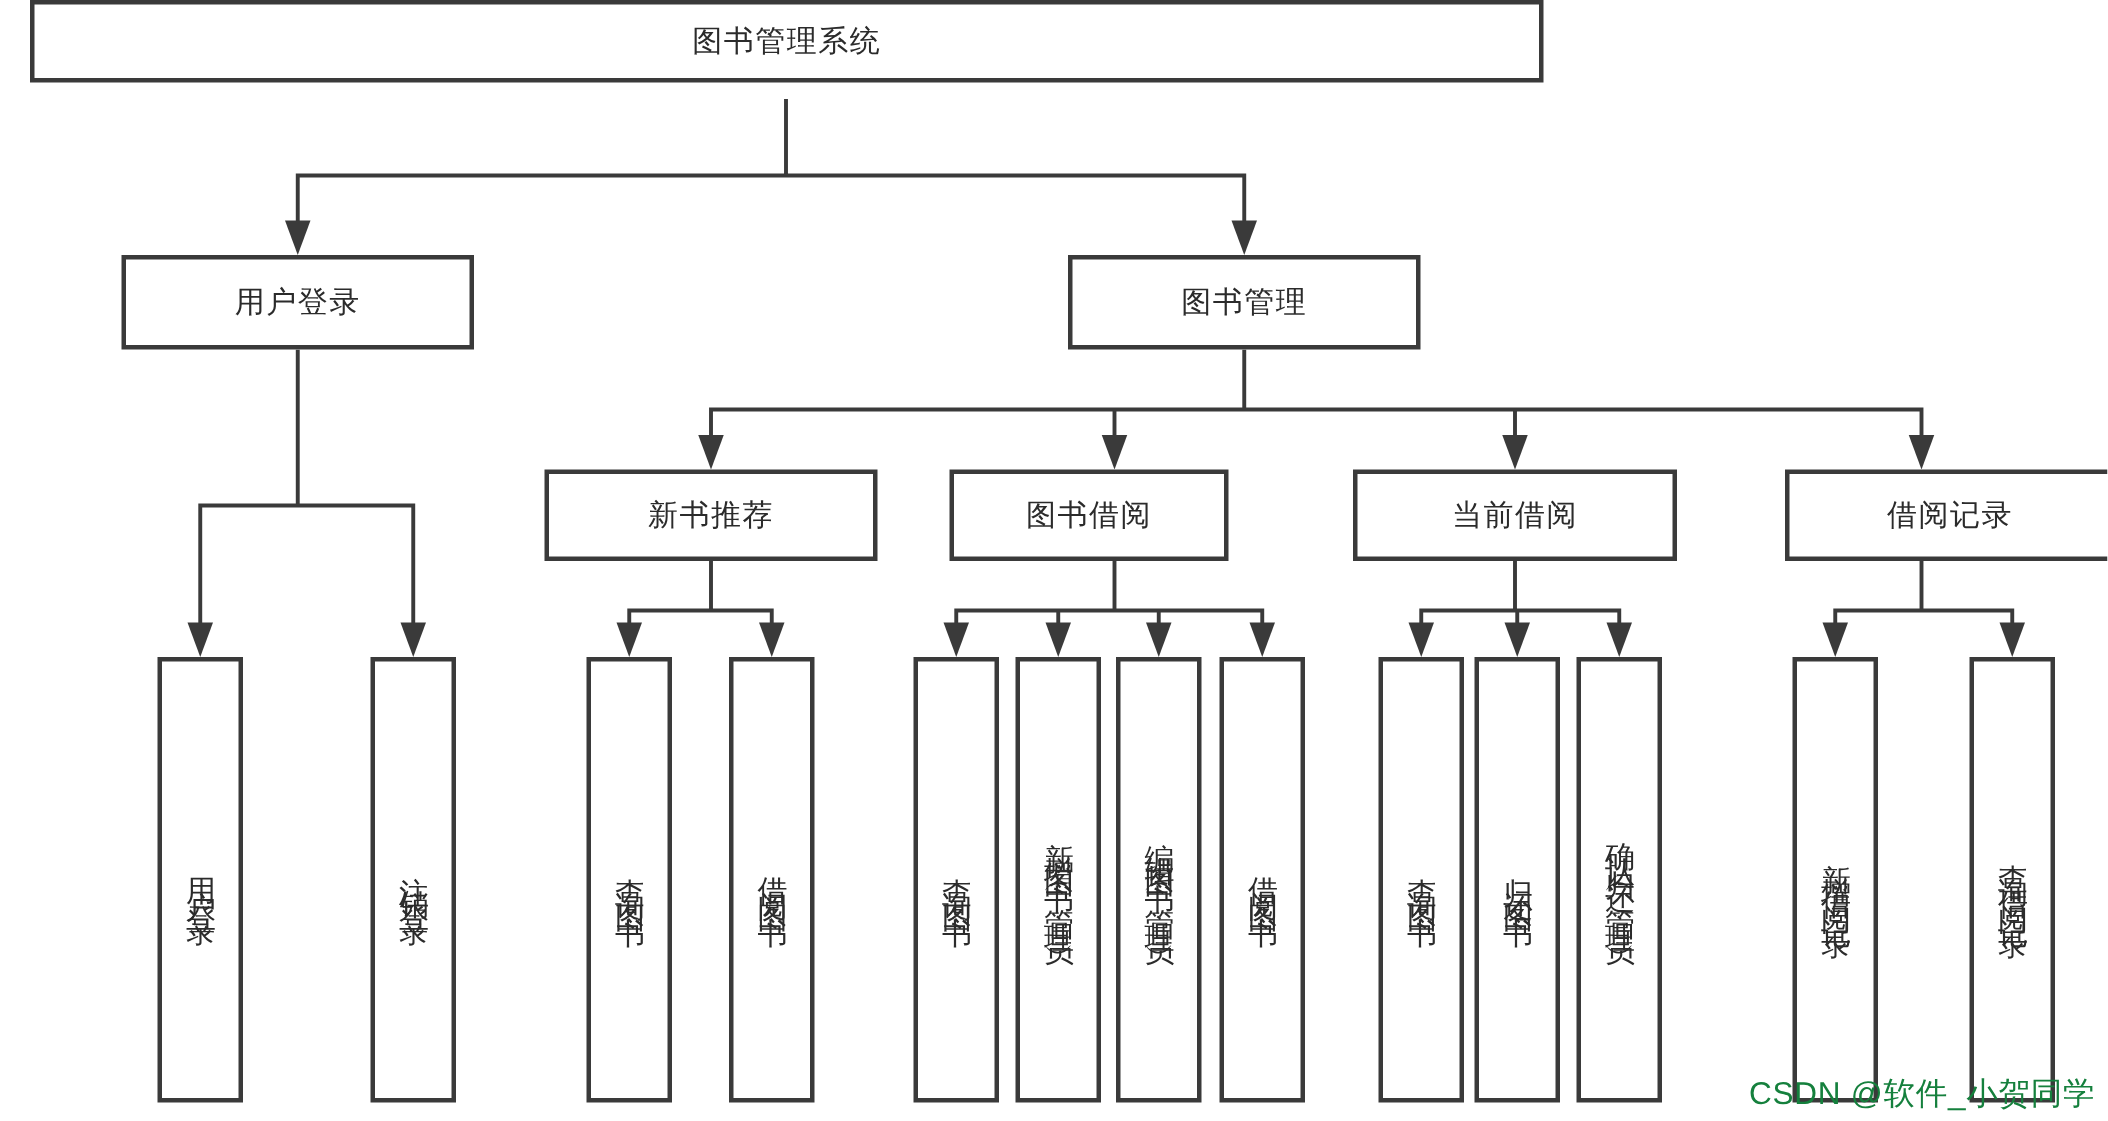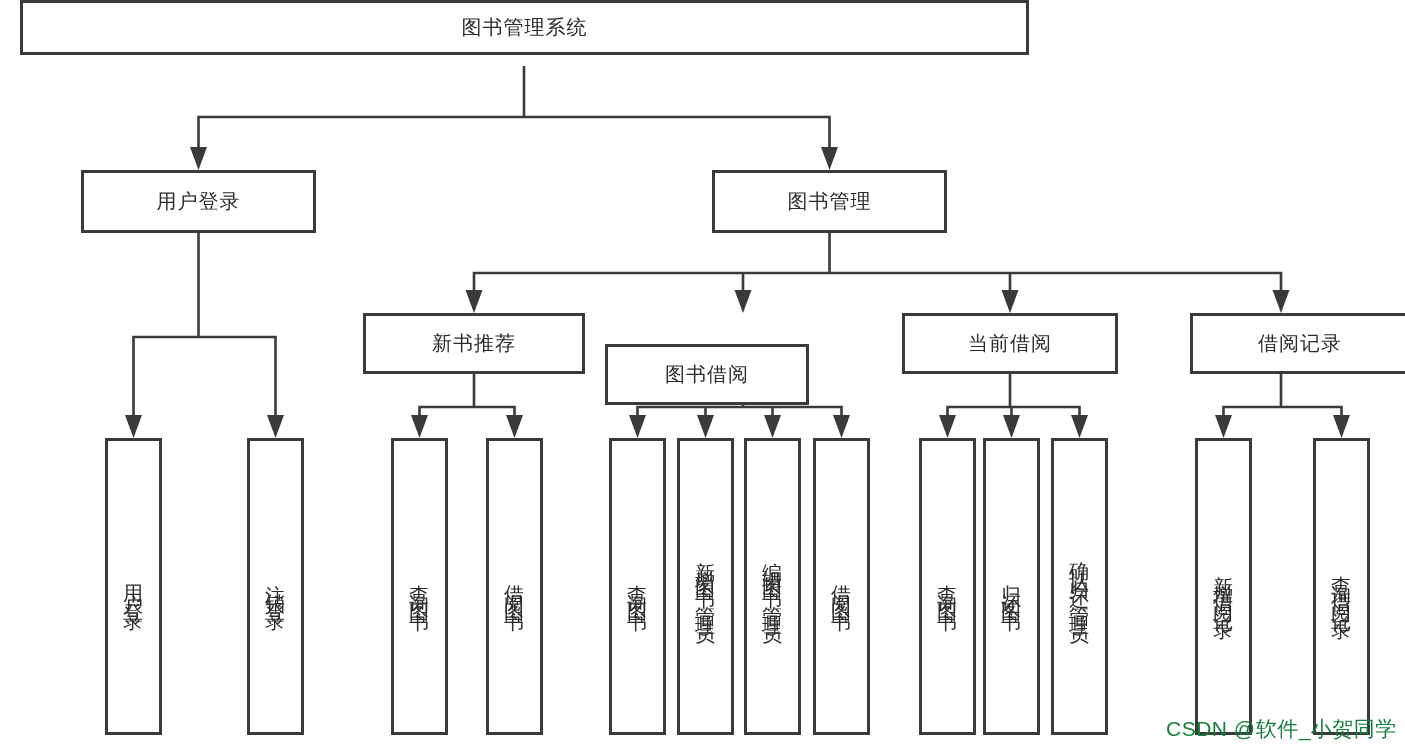--- a/index.html
+++ b/index.html
@@ -126,21 +126,21 @@
   <div class="node h" style="left:81px; top:170px; width:235px; height:63px;">
     <span class="lbl">用户登录</span>
   </div>
   <div class="node h" style="left:712px; top:170px; width:235px; height:63px;">
     <span class="lbl">图书管理</span>
   </div>
 
   <div class="node h" style="left:363px; top:313px; width:222px; height:61px;">
     <span class="lbl">新书推荐</span>
   </div>
-  <div class="node h" style="left:605px; top:313px; width:204px; height:61px;margin-top:31px;">
+  <div class="node h" style="left:633px; top:313px; width:186px; height:61px;">
     <span class="lbl">图书借阅</span>
   </div>
   <div class="node h" style="left:902px; top:313px; width:216px; height:61px;justify-content:center;">
     <span class="lbl">当前借阅</span>
   </div>
   <div class="node h" style="left:1172px; top:313px; width:220px; height:61px;margin-left:18px;">
     <span class="lbl">借阅记录</span>
   </div>
 
   <div class="node v" style="left:105px; top:438px; width:57px; height:297px;">

